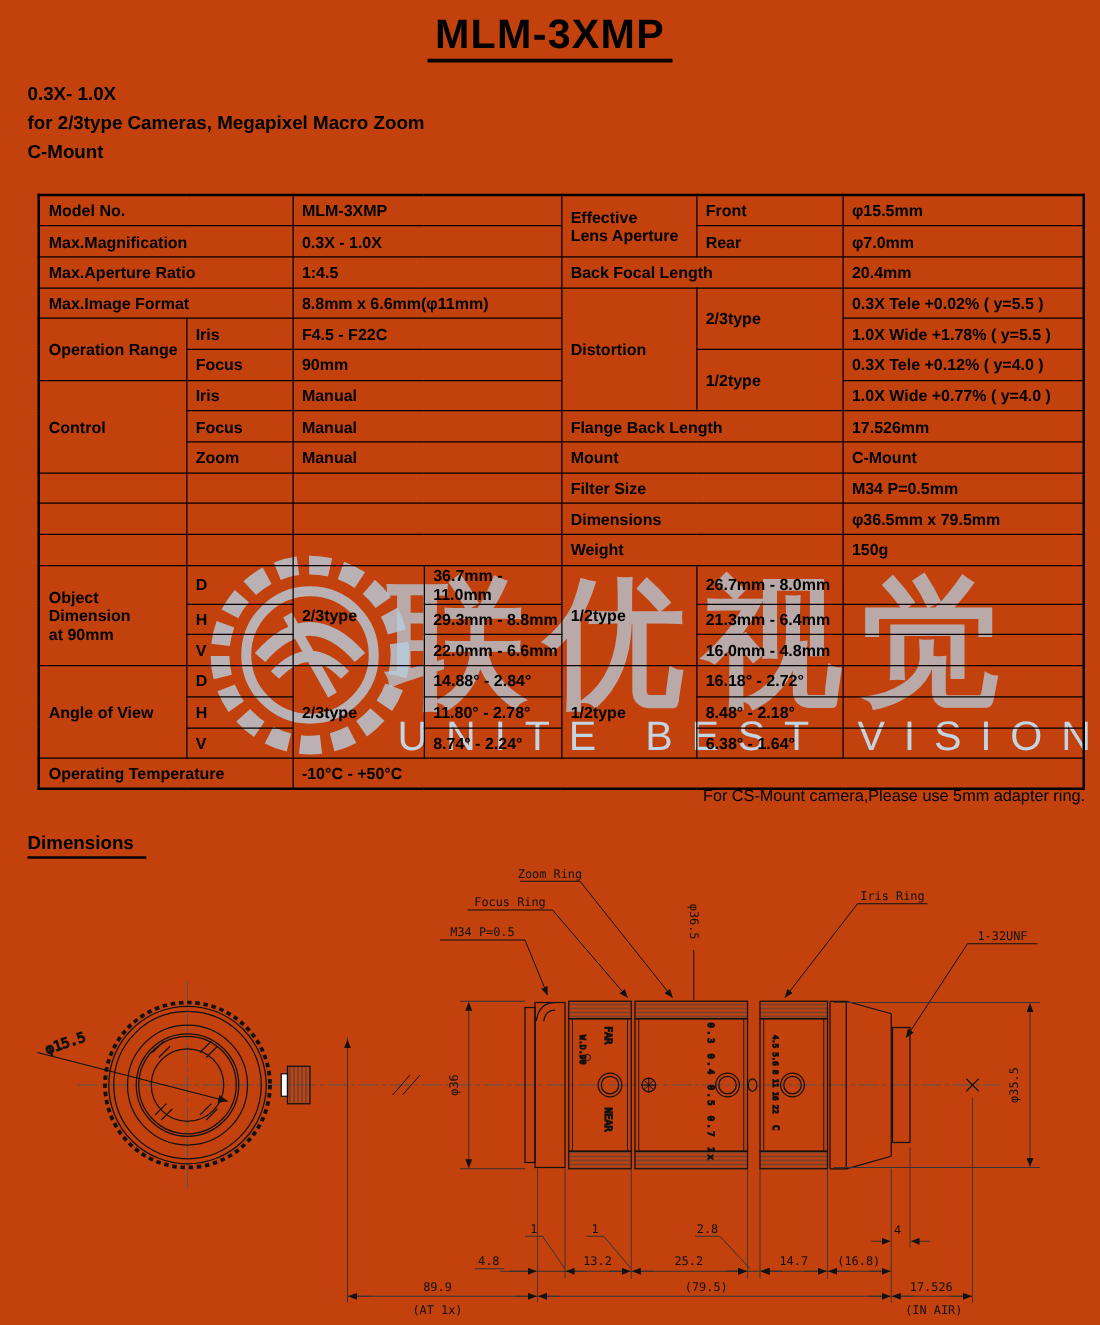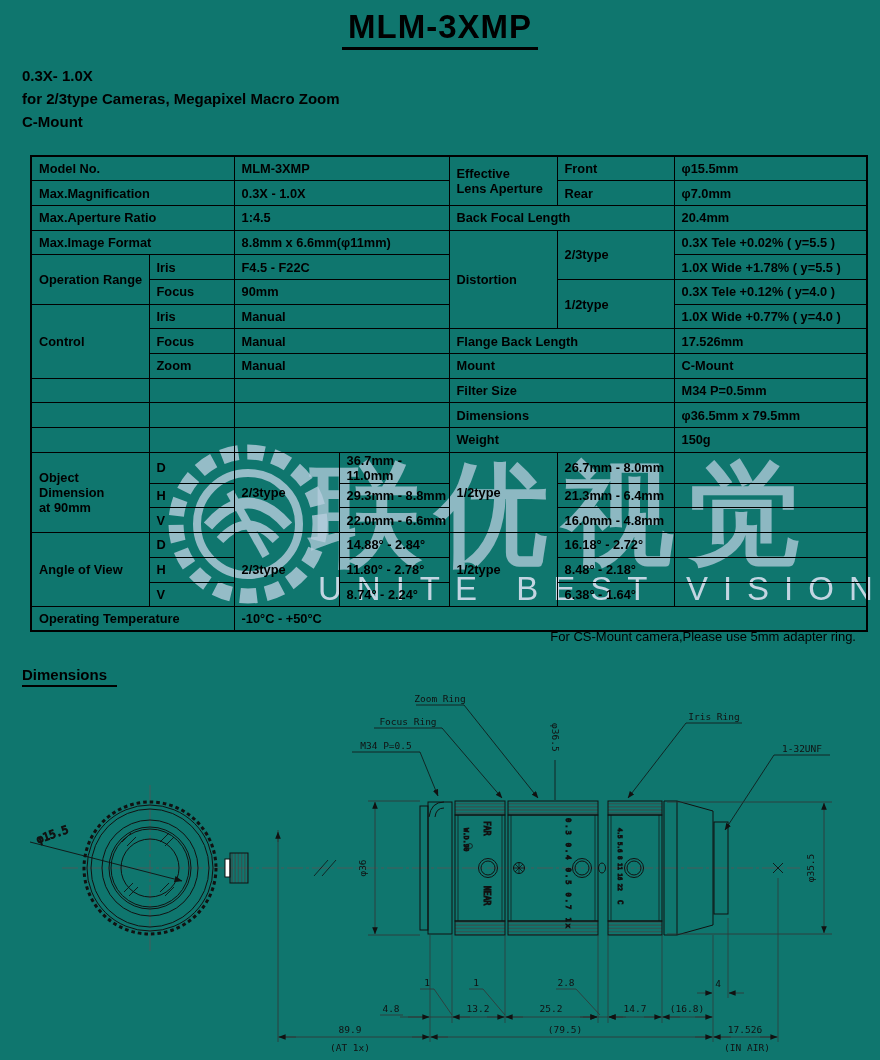--- a/index.html
+++ b/index.html
@@ -1,34 +1,34 @@
 <!DOCTYPE html>
 <html><head>
 <meta charset="utf-8">
 <style>
   html,body{margin:0;padding:0;background:#fff;}
-  .page{position:relative;width:880px;height:1060px;background:#0f766e;overflow:hidden;
+  .page{position:relative;width:880px;height:1060px;background:#c2410c;overflow:hidden;
         font-family:"Liberation Sans",sans-serif;color:#000;}
   .title{position:absolute;top:8px;left:0;width:880px;text-align:center;}
   .title span{display:inline-block;font-size:33px;font-weight:bold;letter-spacing:1px;
         border-bottom:3.5px solid #000;padding:0 6px 1px 6px;}
   .subtitle{position:absolute;left:22px;top:64px;font-size:15px;font-weight:bold;line-height:23px;}
   .watermark{position:absolute;left:160px;top:422px;width:710px;height:215px;z-index:1;
         color:#b7cede;pointer-events:none;}
   .wm-cjk{position:absolute;left:150px;top:18px;font-size:112px;font-weight:bold;
         letter-spacing:14px;color:#b7cede;opacity:.75;white-space:nowrap;}
   .wm-latin{position:absolute;left:158px;top:148px;font-size:33px;letter-spacing:15px;
         color:#c3d5e2;white-space:nowrap;}
   table.spec{position:absolute;left:30px;top:155px;width:836px;border-collapse:collapse;
         table-layout:fixed;z-index:2;font-weight:bold;}
   table.spec td{border:1px solid #000;font-size:12.8px;padding:0 2px 0 7px;vertical-align:middle;
         white-space:pre-line;line-height:15px;overflow:hidden;}
   table.spec{border:2px solid #000;}
   table.spec tr{height:24.7px;}
-  .note{position:absolute;left:20px;top:629px;width:836px;text-align:right;font-size:13px;z-index:2;}
+  .note{position:absolute;left:32px;top:629px;width:836px;text-align:right;font-size:13px;z-index:2;}
   .dims-head{position:absolute;left:22px;top:666px;z-index:2;}
   .dims-head span{display:inline-block;font-size:15px;font-weight:bold;
         border-bottom:2px solid #000;padding:0 10px 2px 0;}
   svg.drawing{position:absolute;left:0;top:690px;z-index:2;}
   svg.drawing text{font-family:"DejaVu Sans Mono",monospace;fill:#111;}
 </style>
 </head>
 <body>
 
 <div class="page">

